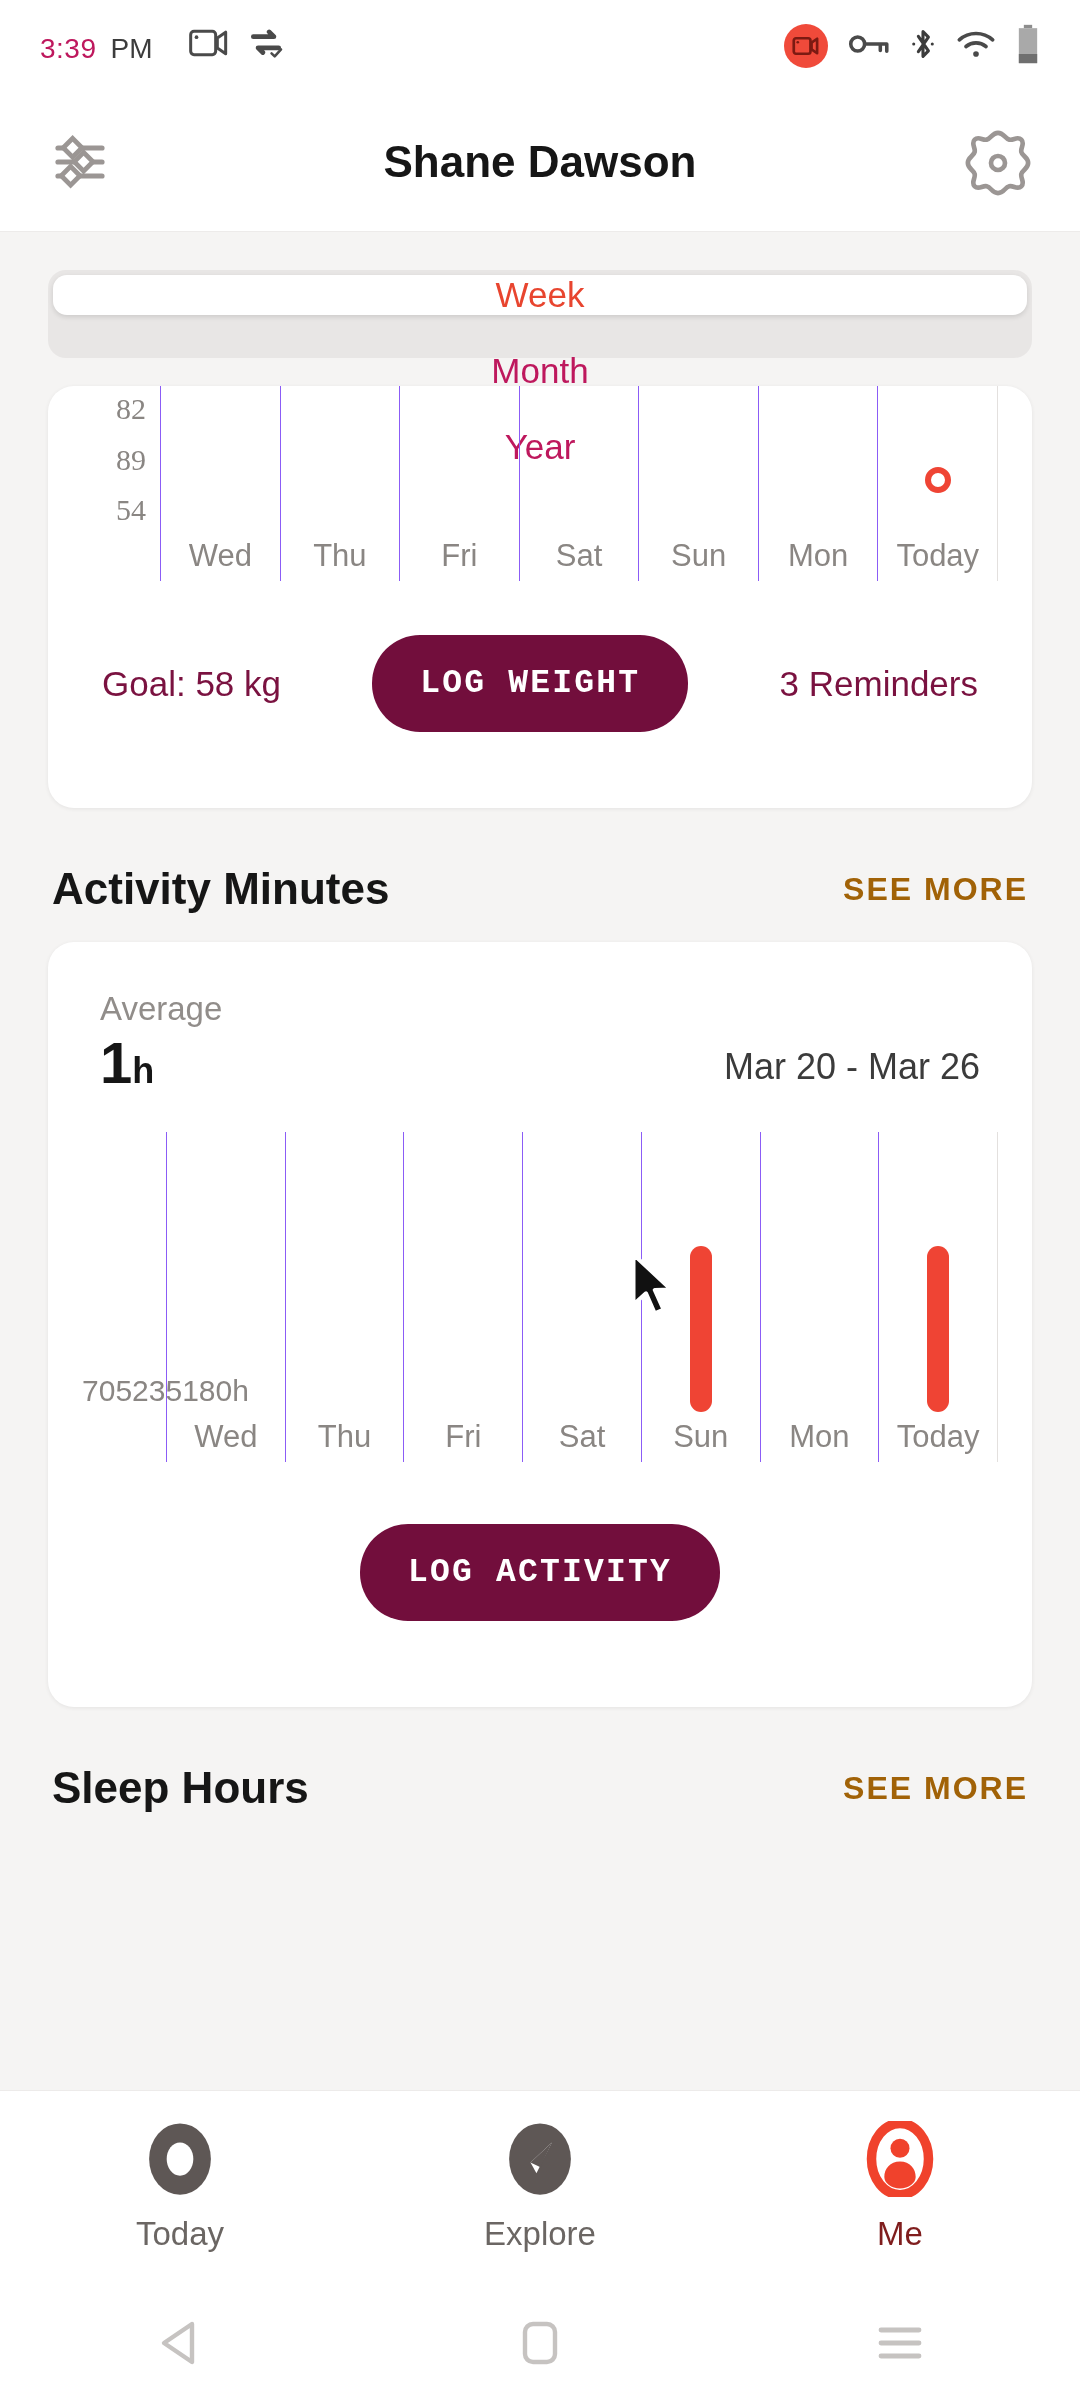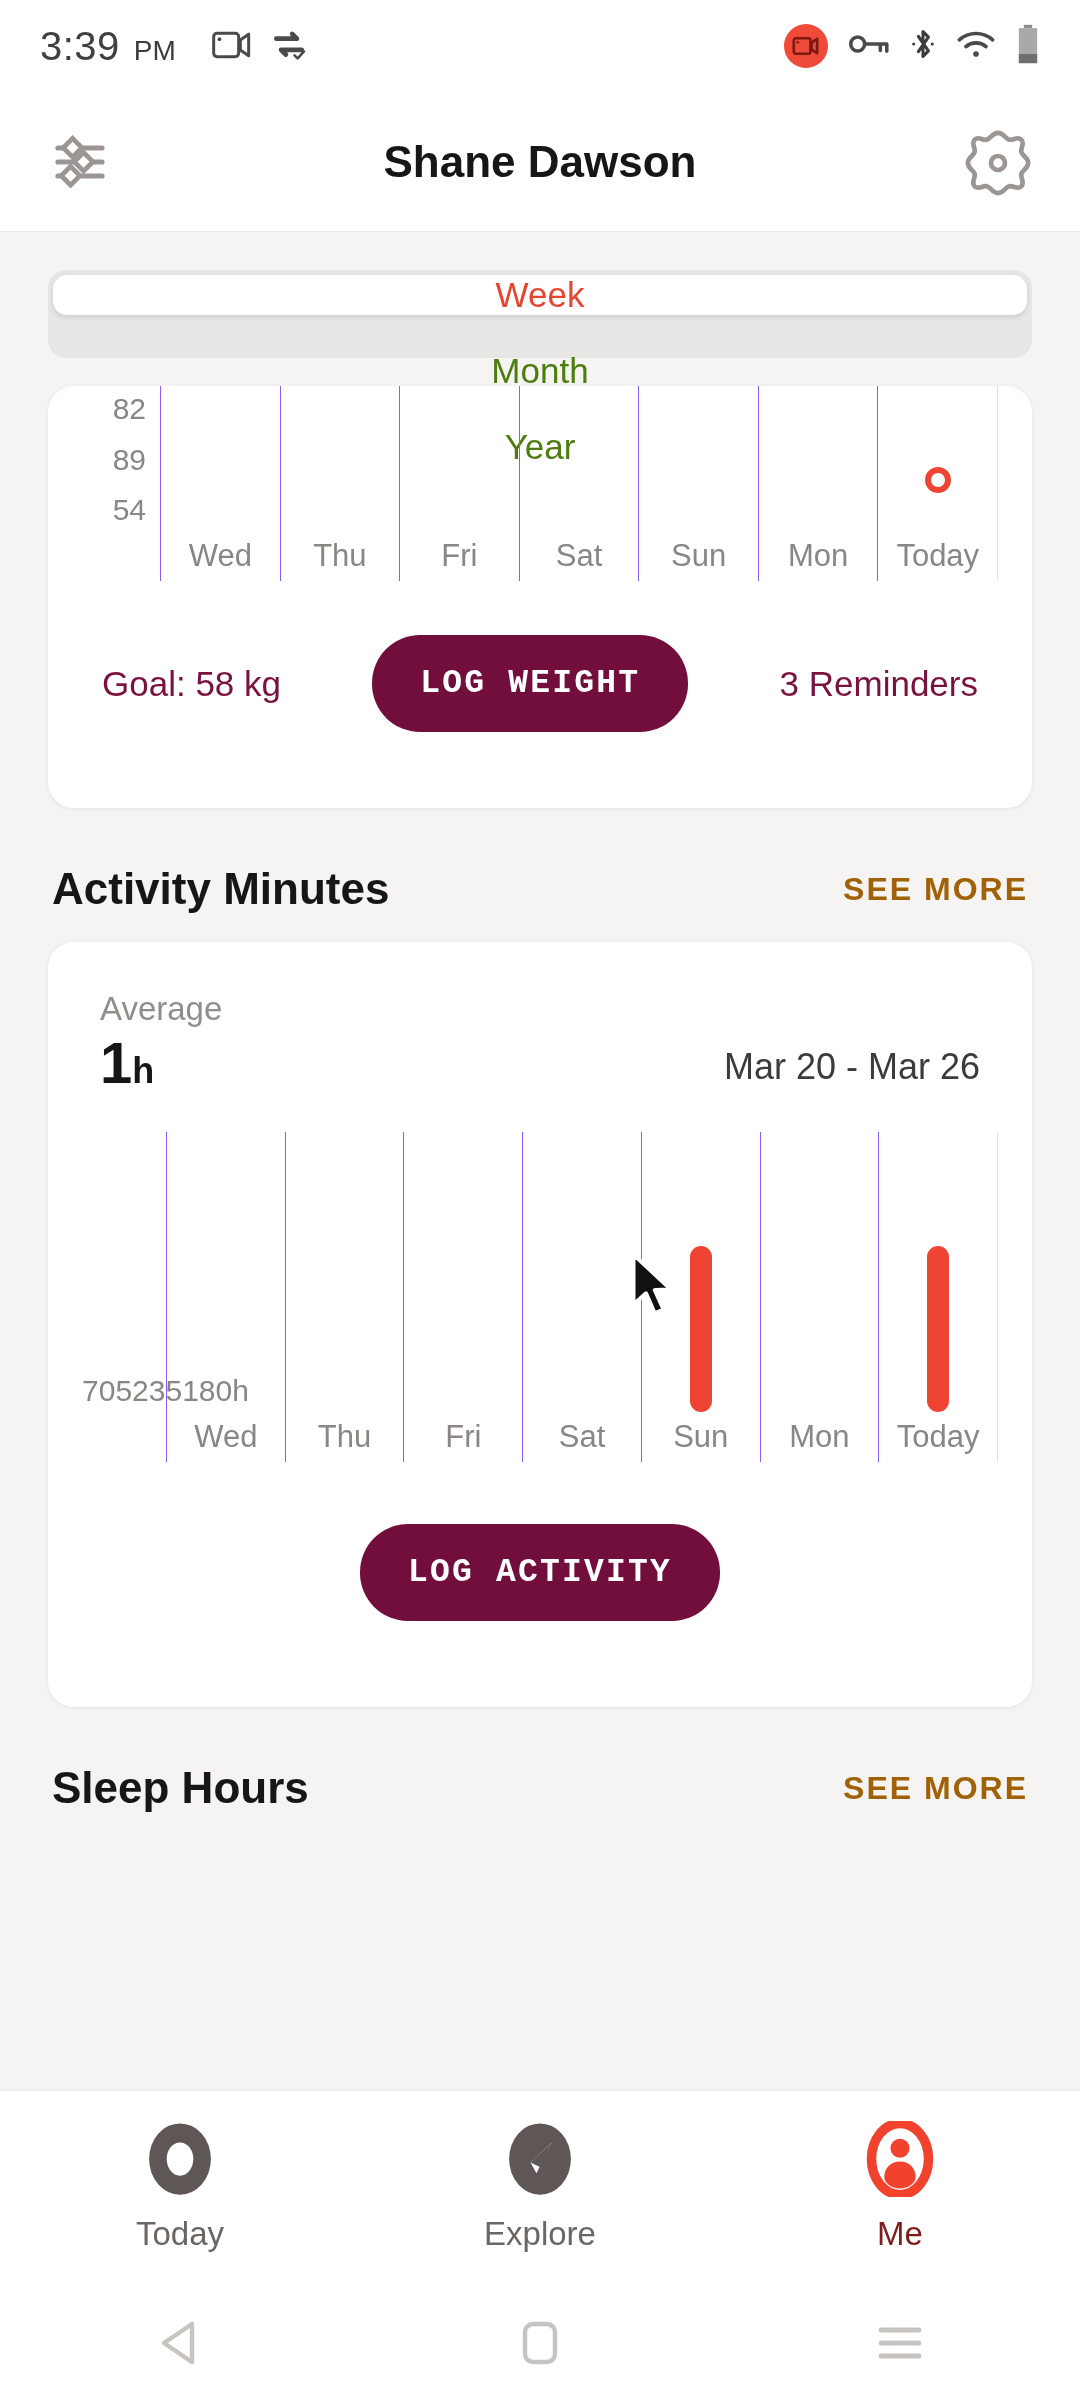--- a/index.html
+++ b/index.html
@@ -10,21 +10,21 @@
     overflow:hidden;
   }
   .phone { width:1080px; height:2400px; position:relative; display:flex; flex-direction:column; background:#F5F4F3; }
 
   
   .statusbar {
     height:92px; background:#ffffff; flex:0 0 92px;
     display:flex; align-items:center; padding:0 40px;
   }
   .sb-left { display:flex; align-items:baseline; gap:14px; }
-  .sb-time { font-size:40px; color:#404040; letter-spacing:0.5px; }
+  .sb-time { font-size:28px; color:#be185d; letter-spacing:0.5px; }
   .sb-ampm { font-size:28px; color:#3c3c3c; }
   .sb-lefticons { display:flex; align-items:center; gap:18px; margin-left:22px; }
   .sb-right { margin-left:auto; display:flex; align-items:center; gap:20px; }
   .rec-badge {
     width:44px; height:44px; border-radius:50%;
     background:#F04A3A; display:flex; align-items:center; justify-content:center;
   }
 
   
   .appbar {
@@ -43,38 +43,38 @@
   .scroll {
     flex:1 1 auto; background:#F5F4F3; overflow:hidden; position:relative;
   }
 
   .segmented {
     margin:38px 48px 0 48px; height:88px; background:#E8E6E5;
     border-radius:18px; display:flex; padding:5px; position:relative;flex-direction:column;
   }
   .seg {
     flex:1; display:flex; align-items:center; justify-content:center;
-    font-size:35px; color:#4d7c0f; border-radius:14px;
+    font-size:35px; color:#be185d; border-radius:14px;
   }
   .seg.active { background:#ffffff; color:#E8452F; box-shadow:0 2px 5px rgba(0,0,0,0.12); }
   .seg-div { width:1px; background:#D6D3D1; margin:18px 0; }
 
   .card {
     margin:28px 48px 0 48px; background:#ffffff; border-radius:26px;
     box-shadow:0 1px 4px rgba(0,0,0,0.07);
   }
 
   
   .wchart { height:195px; display:flex; padding:0 34px; position:relative; overflow:hidden; }
   .yaxis {
     width:78px; flex:0 0 78px; display:flex; flex-direction:column;
     justify-content:space-between; align-items:flex-end;
     padding:8px 14px 56px 0;
   }
-  .yaxis span { font-size:30px; color:#8A8683; line-height:1; }
+  .yaxis span { font-size:30px; color:#8A8683; line-height:1;font-family:Liberation Serif, serif; }
   .plot { flex:1; display:flex; position:relative; }
   .col {
     flex:1; position:relative; border-left:1px solid #8b5cf6;
     display:flex; flex-direction:column; justify-content:flex-end; align-items:center;
   }
   .col:last-child { border-right:1px solid #E3E0DE; }
   .col-label { font-size:31px; color:#8A8683; padding-bottom:6px; height:50px; line-height:50px; }
   .dot-ring {
     position:absolute; width:26px; height:26px; border-radius:50%;
     border:6px solid #EF4434; background:#ffffff;

